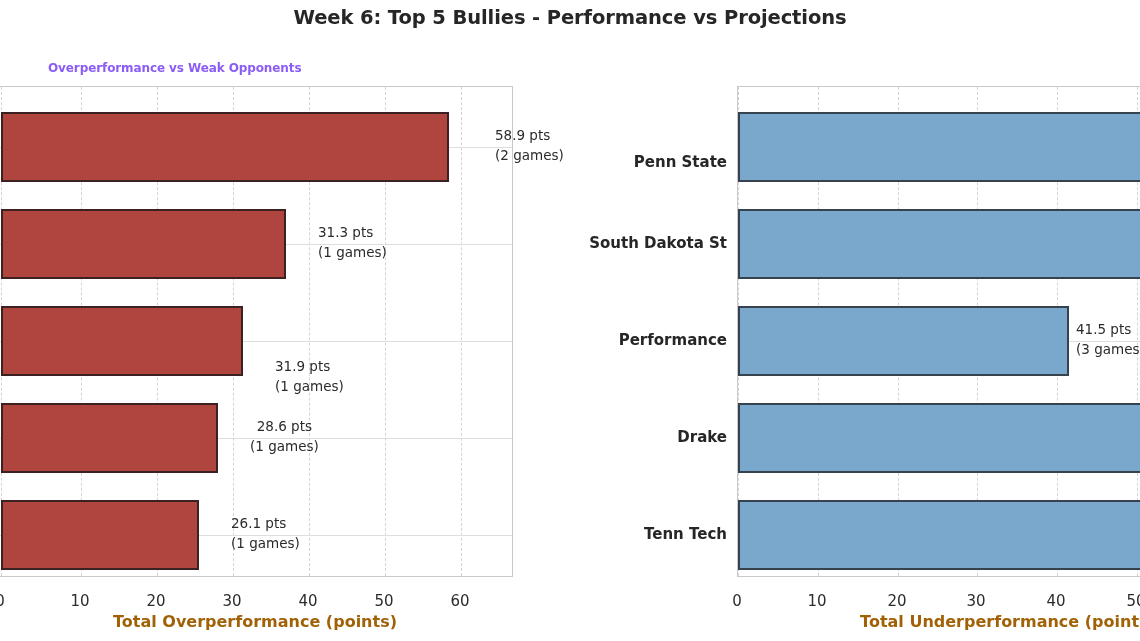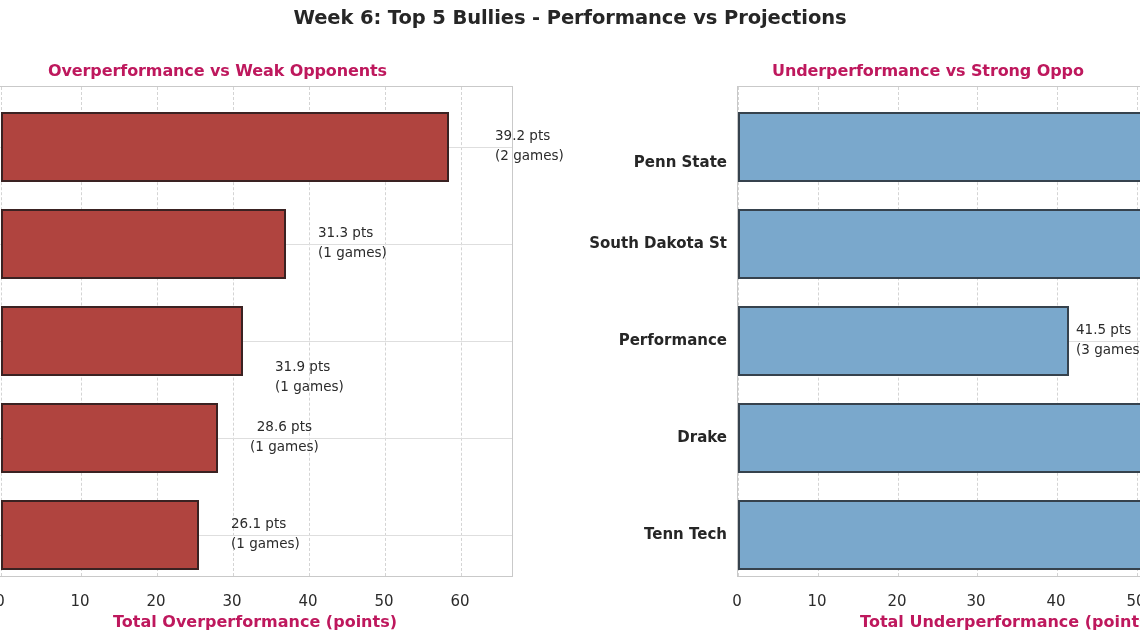--- a/index.html
+++ b/index.html
@@ -32,23 +32,23 @@
     text-align: center;
     font-size: 19.5px;
     font-weight: bold;
     color: #262626;
     letter-spacing: -0.1px;
     white-space: nowrap;
   }
 
   .axtitle {
     position: absolute;
-    font-size: 16px;
-    font-weight: bold;
-    color: #be185d;
+    font-size: 12px;
+    font-weight: bold;
+    color: #8b5cf6;
     white-space: nowrap;
     letter-spacing: -0.1px;
   }
 
   
   .axes {
     position: absolute;
     box-sizing: border-box;
     border: 1px solid #c9c9c9;
     background: #ffffff;
@@ -82,21 +82,21 @@
     font-size: 15px;
     color: #2b2b2b;
     text-align: center;
     white-space: nowrap;
     transform: translateX(-50%);
   }
   .xlabel {
     position: absolute;
     font-size: 16px;
     font-weight: bold;
-    color: #be185d;
+    color: #a16207;
     white-space: nowrap;
     text-align: center;
     transform: translateX(-50%);
   }
   .ytick {
     position: absolute;
     font-size: 15px;
     font-weight: bold;
     color: #262626;
     white-space: nowrap;
@@ -140,21 +140,21 @@
     <div class="gridh" style="top:448px;"></div>
 
     <div class="bar red" style="left:130px; top:25px;  width:448px; height:70px;"></div>
     <div class="bar red" style="left:130px; top:122px; width:285px; height:70px;"></div>
     <div class="bar red" style="left:130px; top:219px; width:242px; height:70px;"></div>
     <div class="bar red" style="left:130px; top:316px; width:217px; height:70px;"></div>
     <div class="bar red" style="left:130px; top:413px; width:198px; height:70px;"></div>
   </div>
 
   <div class="annot" style="left:495px; top:146px;">
-    <div>39.2 pts</div>
+    <div>58.9 pts</div>
     <div>(2 games)</div>
   </div>
   <div class="annot" style="left:318px; top:243px;">
     <div>31.3 pts</div>
     <div>(1 games)</div>
   </div>
   <div class="annot" style="left:275px; top:340px;margin-top:37px;">
     <div>31.9 pts</div>
     <div>(1 games)</div>
   </div>
@@ -170,21 +170,20 @@
   <div class="xtick" style="left:0px;   top:592px;">0</div>
   <div class="xtick" style="left:80px;  top:592px;">10</div>
   <div class="xtick" style="left:156px; top:592px;">20</div>
   <div class="xtick" style="left:232px; top:592px;">30</div>
   <div class="xtick" style="left:308px; top:592px;">40</div>
   <div class="xtick" style="left:384px; top:592px;">50</div>
   <div class="xtick" style="left:460px; top:592px;">60</div>
 
   <div class="xlabel" style="left:255px; top:612px;">Total Overperformance (points)</div>
 
-  <div class="axtitle" style="left:772px; top:61px;">Underperformance vs Strong Oppo</div>
 
   <div class="axes" id="ax-right" style="left:737px; top:86px; width:440px; height:491px;">
 
     <div class="gridv" style="left:0px;"></div>
     <div class="gridv" style="left:80px;"></div>
     <div class="gridv" style="left:160px;"></div>
     <div class="gridv" style="left:239px;"></div>
     <div class="gridv" style="left:319px;"></div>
     <div class="gridv" style="left:399px;"></div>
 

